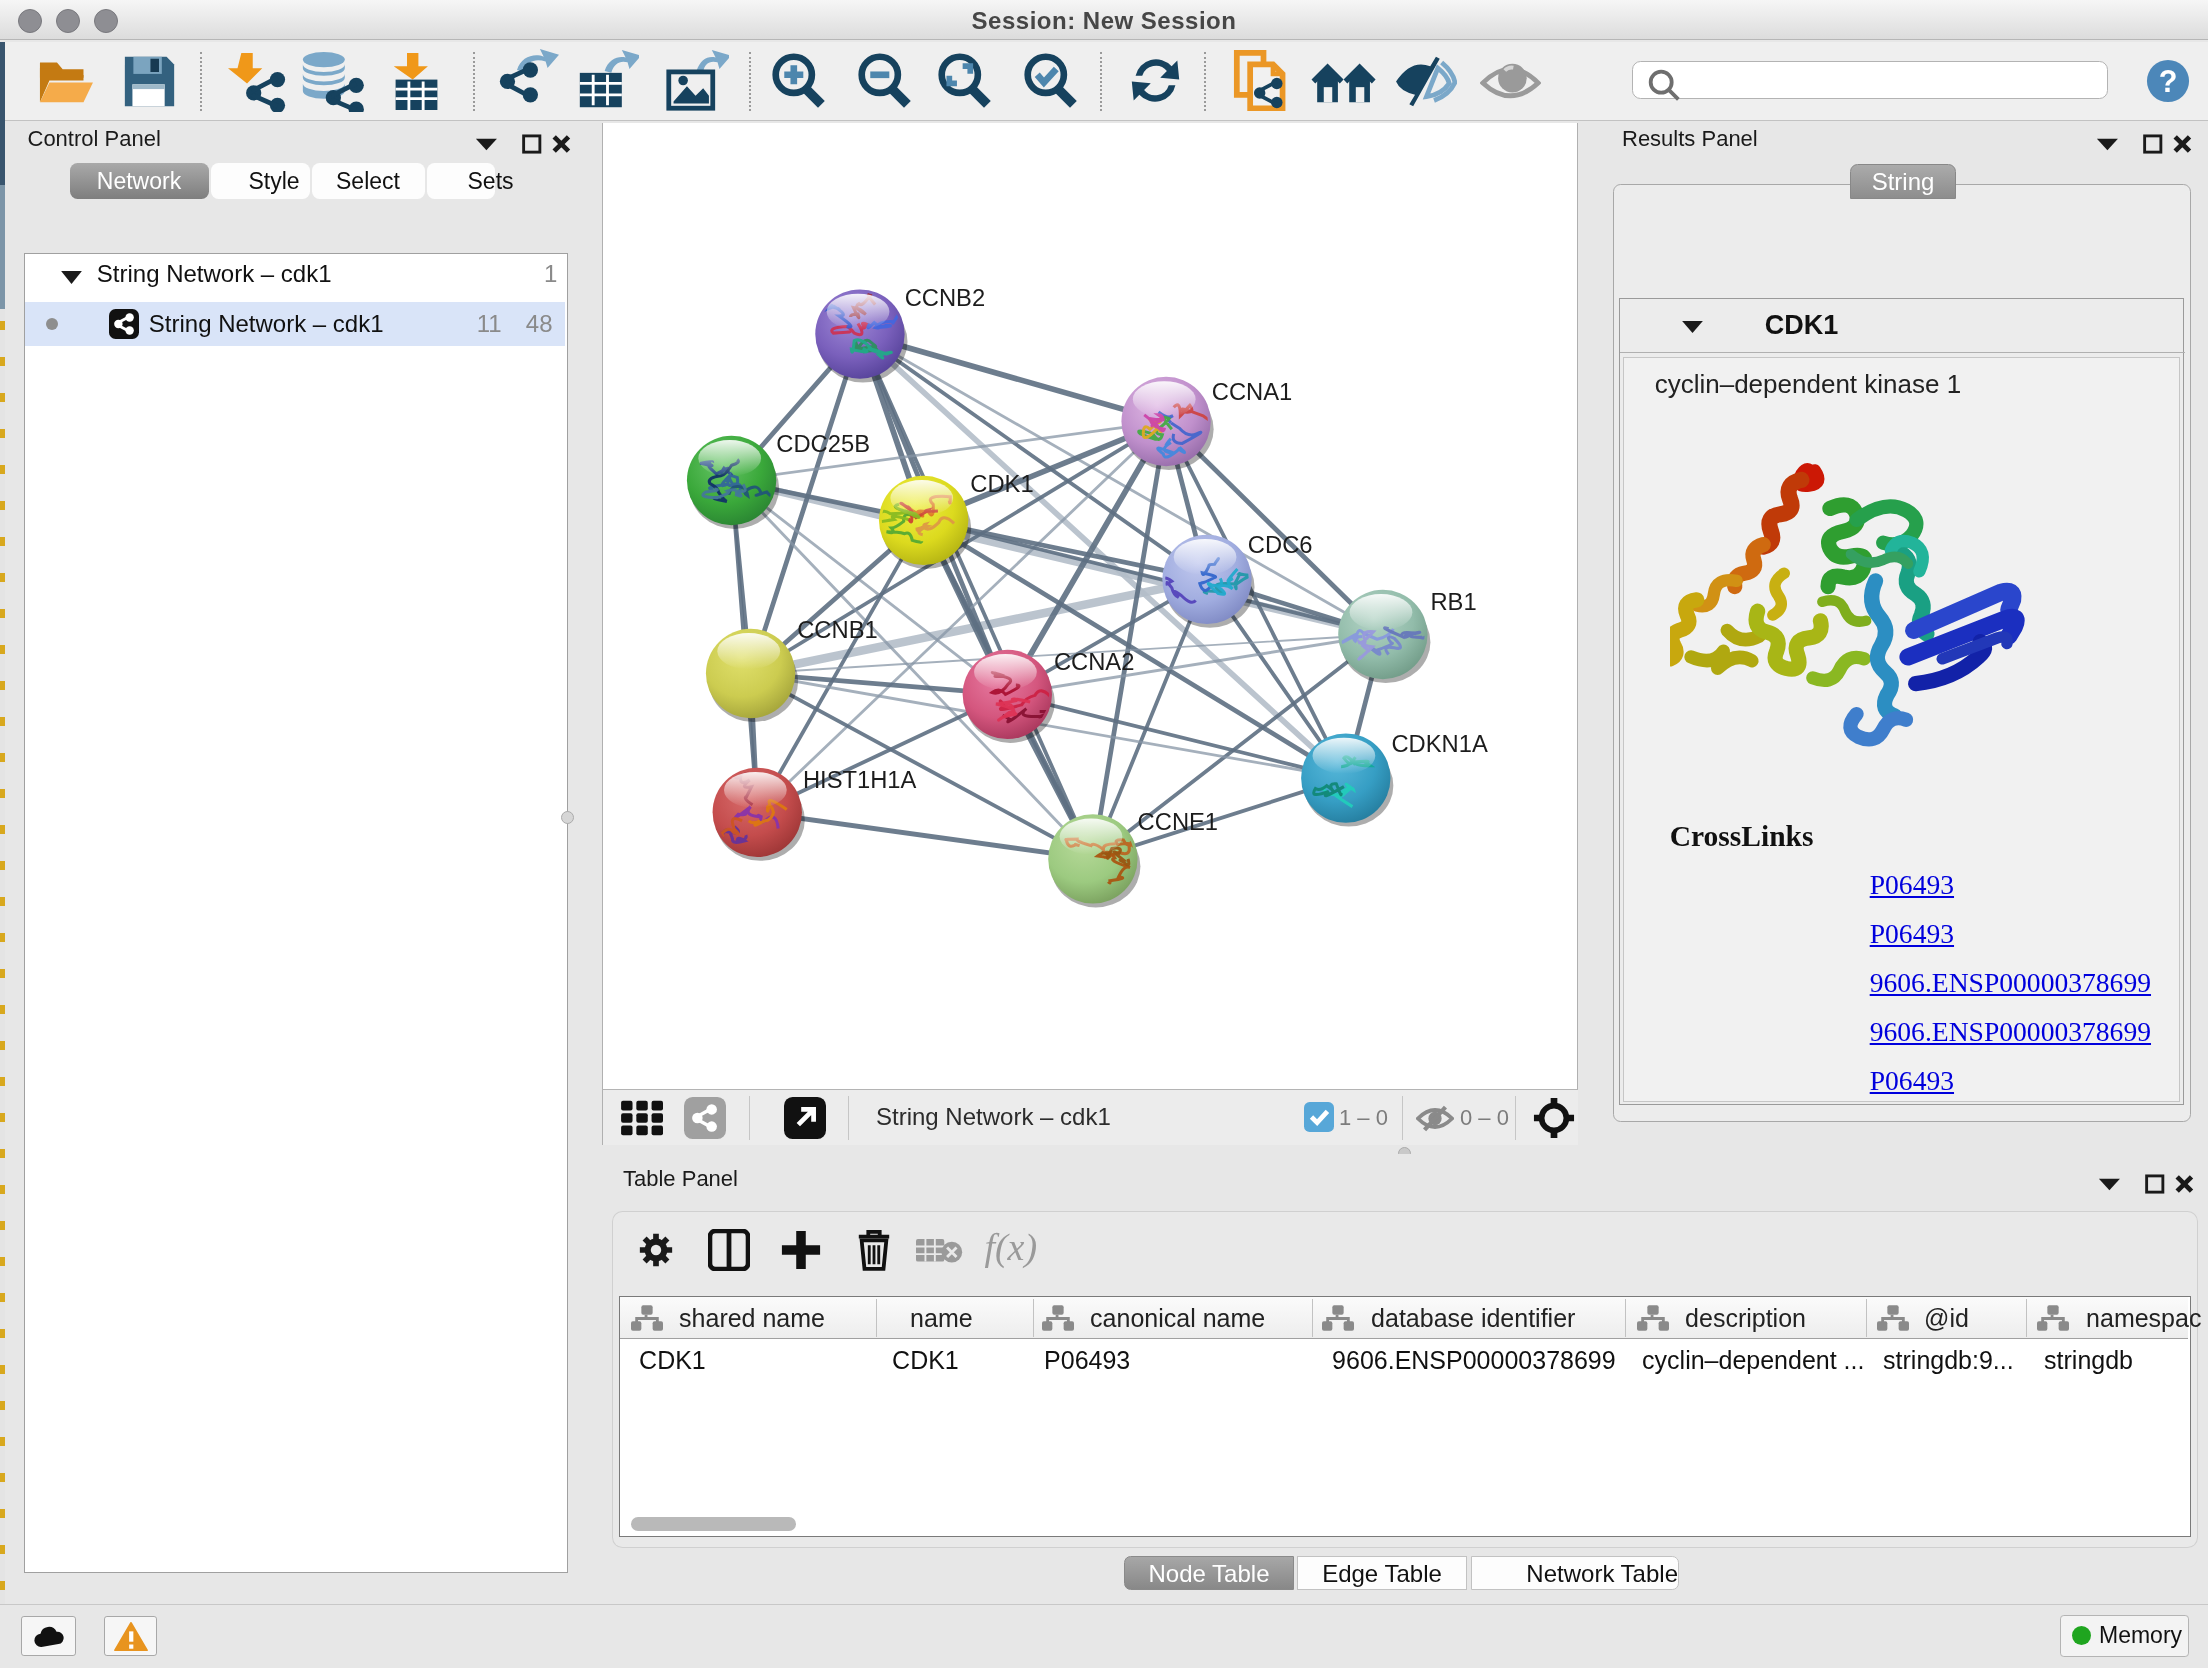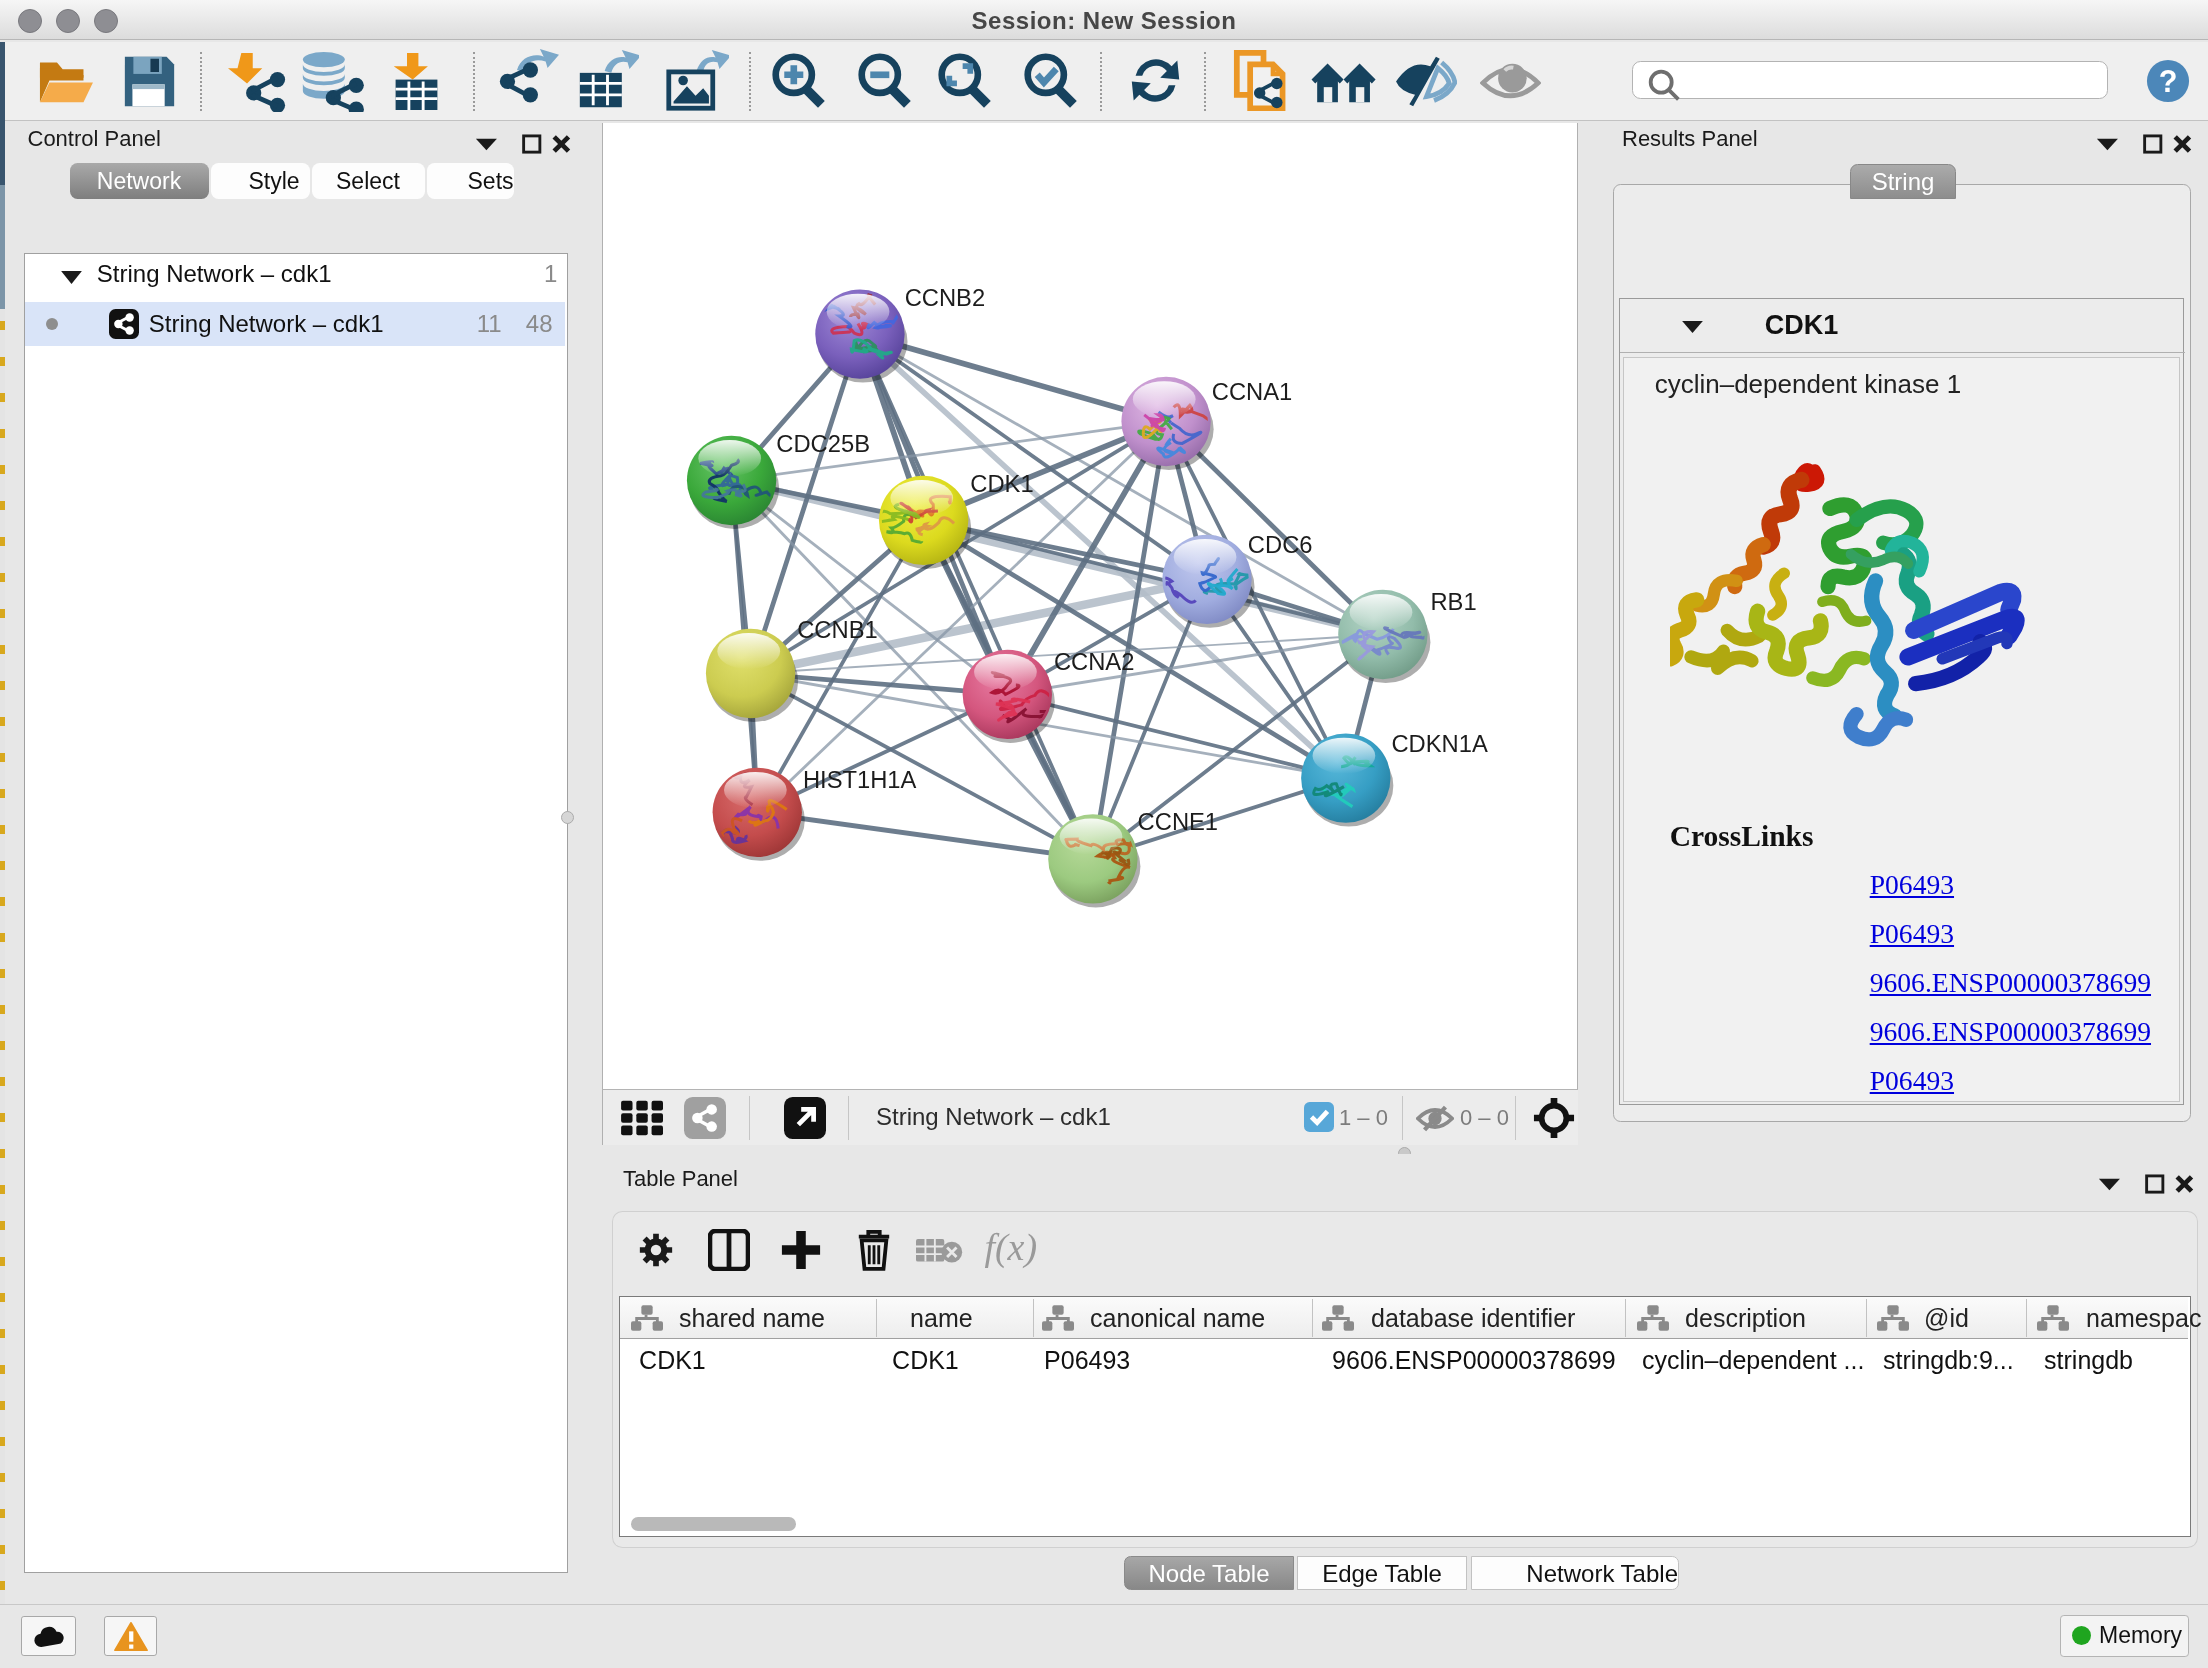--- a/index.html
+++ b/index.html
@@ -175,21 +175,21 @@
 <div class="abs" style="left:9.5px; top:123px; width:558px; height:1465px; background:#e7e7e7;">
   <div class="ptitle" style="left:18px; top:2.9px;">Control Panel</div>
   <svg class="abs" style="left:464px; top:10.5px;" width="105" height="21" viewBox="0 0 110 22">
     <path d="M2 5 L24 5 L13 17 z" fill="#1a1a1a"></path>
     <rect x="52" y="2" width="17" height="17" fill="none" stroke="#1a1a1a" stroke-width="3"></rect>
     <path d="M84 3 L99 18 M99 3 L84 18" stroke="#1a1a1a" stroke-width="5"></path>
   </svg>
   <div class="abs" style="left:60px; top:40px; width:139px; height:36px; border-radius:7.6px; background:linear-gradient(#a9a9a9,#7e7e7e); color:#fff; font-size:23px; text-align:center; line-height:36px;">Network</div>
   <div class="abs" style="left:201px; top:40px; width:99px; height:36px; border-radius:7.6px; background:#fdfdfd; color:#111; font-size:23px; text-align:center; line-height:36px;padding-left:28px;">Style</div>
   <div class="abs" style="left:302px; top:40px; width:113px; height:36px; border-radius:7.6px; background:#fdfdfd; color:#111; font-size:23px; text-align:center; line-height:36px;">Select</div>
-  <div class="abs" style="left:417px; top:40px; width:87px; height:36px; border-radius:7.6px; background:#fdfdfd; color:#111; font-size:23px; text-align:center; line-height:36px;padding-left:41px;">Sets</div>
+  <div class="abs" style="left:417px; top:40px; width:68px; height:36px; border-radius:7.6px; background:#fdfdfd; color:#111; font-size:23px; text-align:center; line-height:36px;padding-left:41px;">Sets</div>
   <div class="abs" style="left:14.3px; top:130px; width:544px; height:1320px; background:#ffffff; border:1.9px solid #a0a0a0;">
     <svg class="abs" style="left:35px; top:15px;" width="23" height="17" viewBox="0 0 24 18">
         <path d="M1 2 L23 2 L12 16 z" fill="#1a1a1a"></path>
       </svg>
     <div class="abs" style="left:72px; top:5.7px; font-size:24px; color:#111;">String Network – cdk1</div>
     <div class="abs" style="right:9.5px; top:5.7px; font-size:24px; color:#8a8a8a;">1</div>
     <div class="abs" style="left:0; top:48px; width:540px; height:44px; background:#d9e4f8;">
       <div class="abs" style="left:21px; top:16px; width:12.4px; height:12.4px; border-radius:50%; background:#8e8e8e;"></div>
       <svg class="abs" style="left:84px; top:6.7px;" width="30" height="30" viewBox="0 0 32 32">
         <rect x="0" y="0" width="32" height="32" rx="7" fill="#111"></rect>

